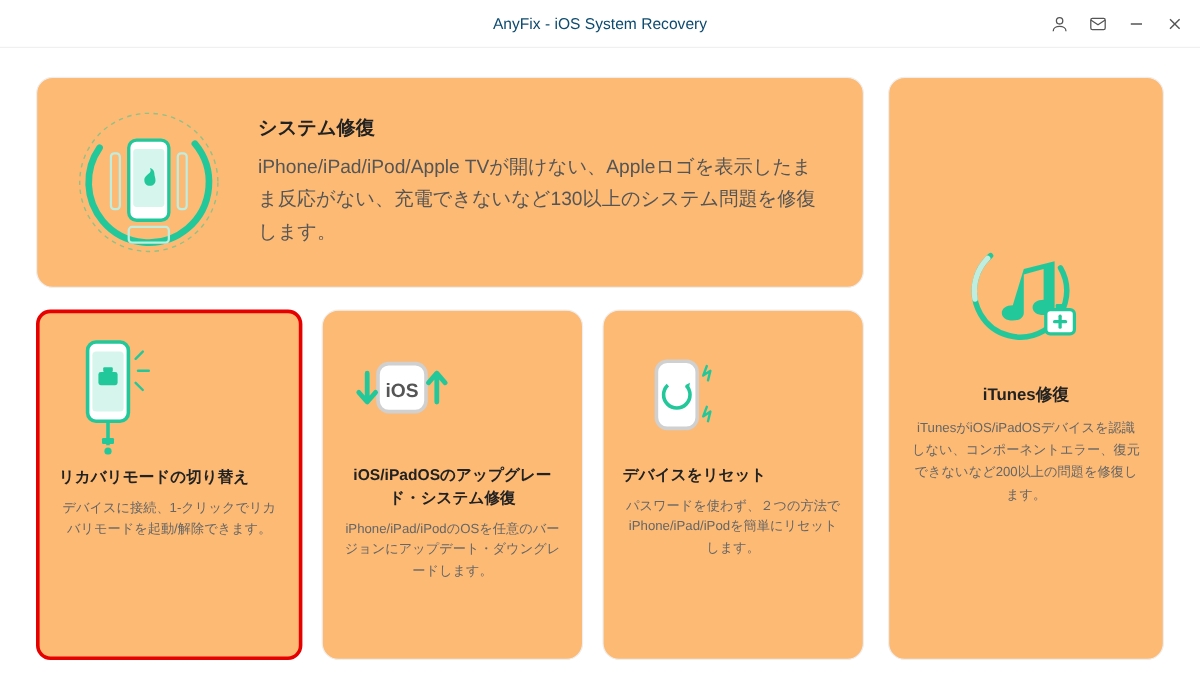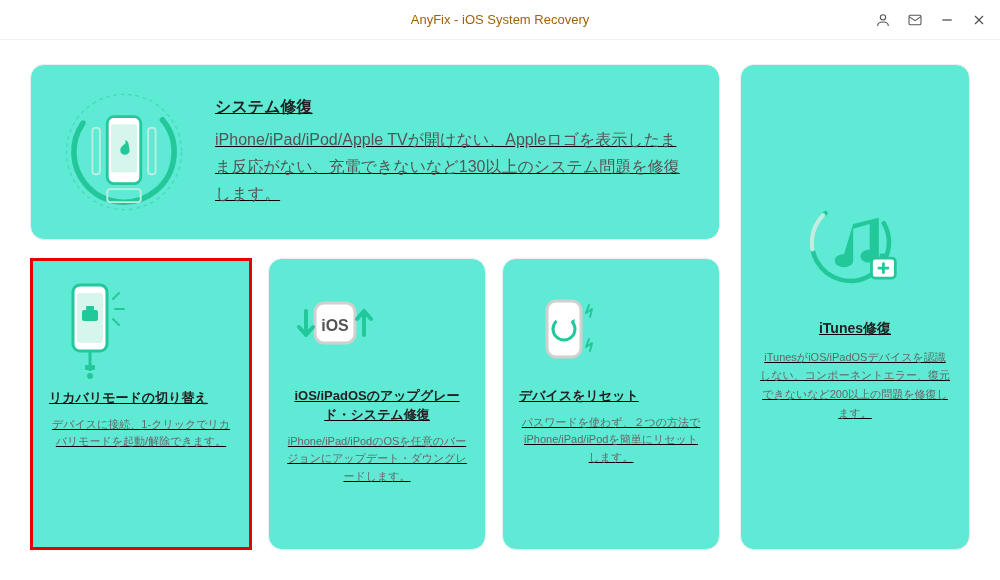--- a/index.html
+++ b/index.html
@@ -15,21 +15,21 @@
       display: flex;
       align-items: center;
       position: relative;
       border-bottom: 1px solid #f0f0f0;
     }
     .titlebar-title {
       position: absolute;
       left: 50%;
       transform: translateX(-50%);
       font-size: 13px;
-      color: #a16207;
+      color: #0c4a6e;
     }
     .titlebar-icons {
       position: absolute;
       right: 12px;
       display: flex;
       align-items: center;
       gap: 14px;
     }
     .tb-icon {
       width: 18px;
@@ -60,22 +60,21 @@
       gap: 18px;
     }
     .right-col {
       width: 230px;
       display: flex;
       flex-direction: column;
     }
     .card {
       border: 1px solid #eee;
       border-radius: 14px;
-      background: #5eead4;
-      text-decoration: underline;
+      background: #fdba74;
     }
     .top-card {
       display: flex;
       align-items: center;
       padding: 22px 28px;
       gap: 26px;
       min-height: 170px;
     }
     .top-icon-wrap {
       width: 130px;
@@ -106,21 +105,21 @@
       flex: 1;
       display: flex;
       flex-direction: column;
       align-items: flex-start;
       text-align: center;
       padding: 22px 16px 18px 16px;
       cursor: pointer;
     }
     .small-card.highlighted {
       border: 3px solid #e60000;
-      border-radius: 0;
+      border-radius: 12px;
     }
     .small-icon {
       height: 96px;
       display: flex;
       align-items: center;
       justify-content: center;
       margin-bottom: 10px;
     }
     .small-title {
       font-size: 13px;

